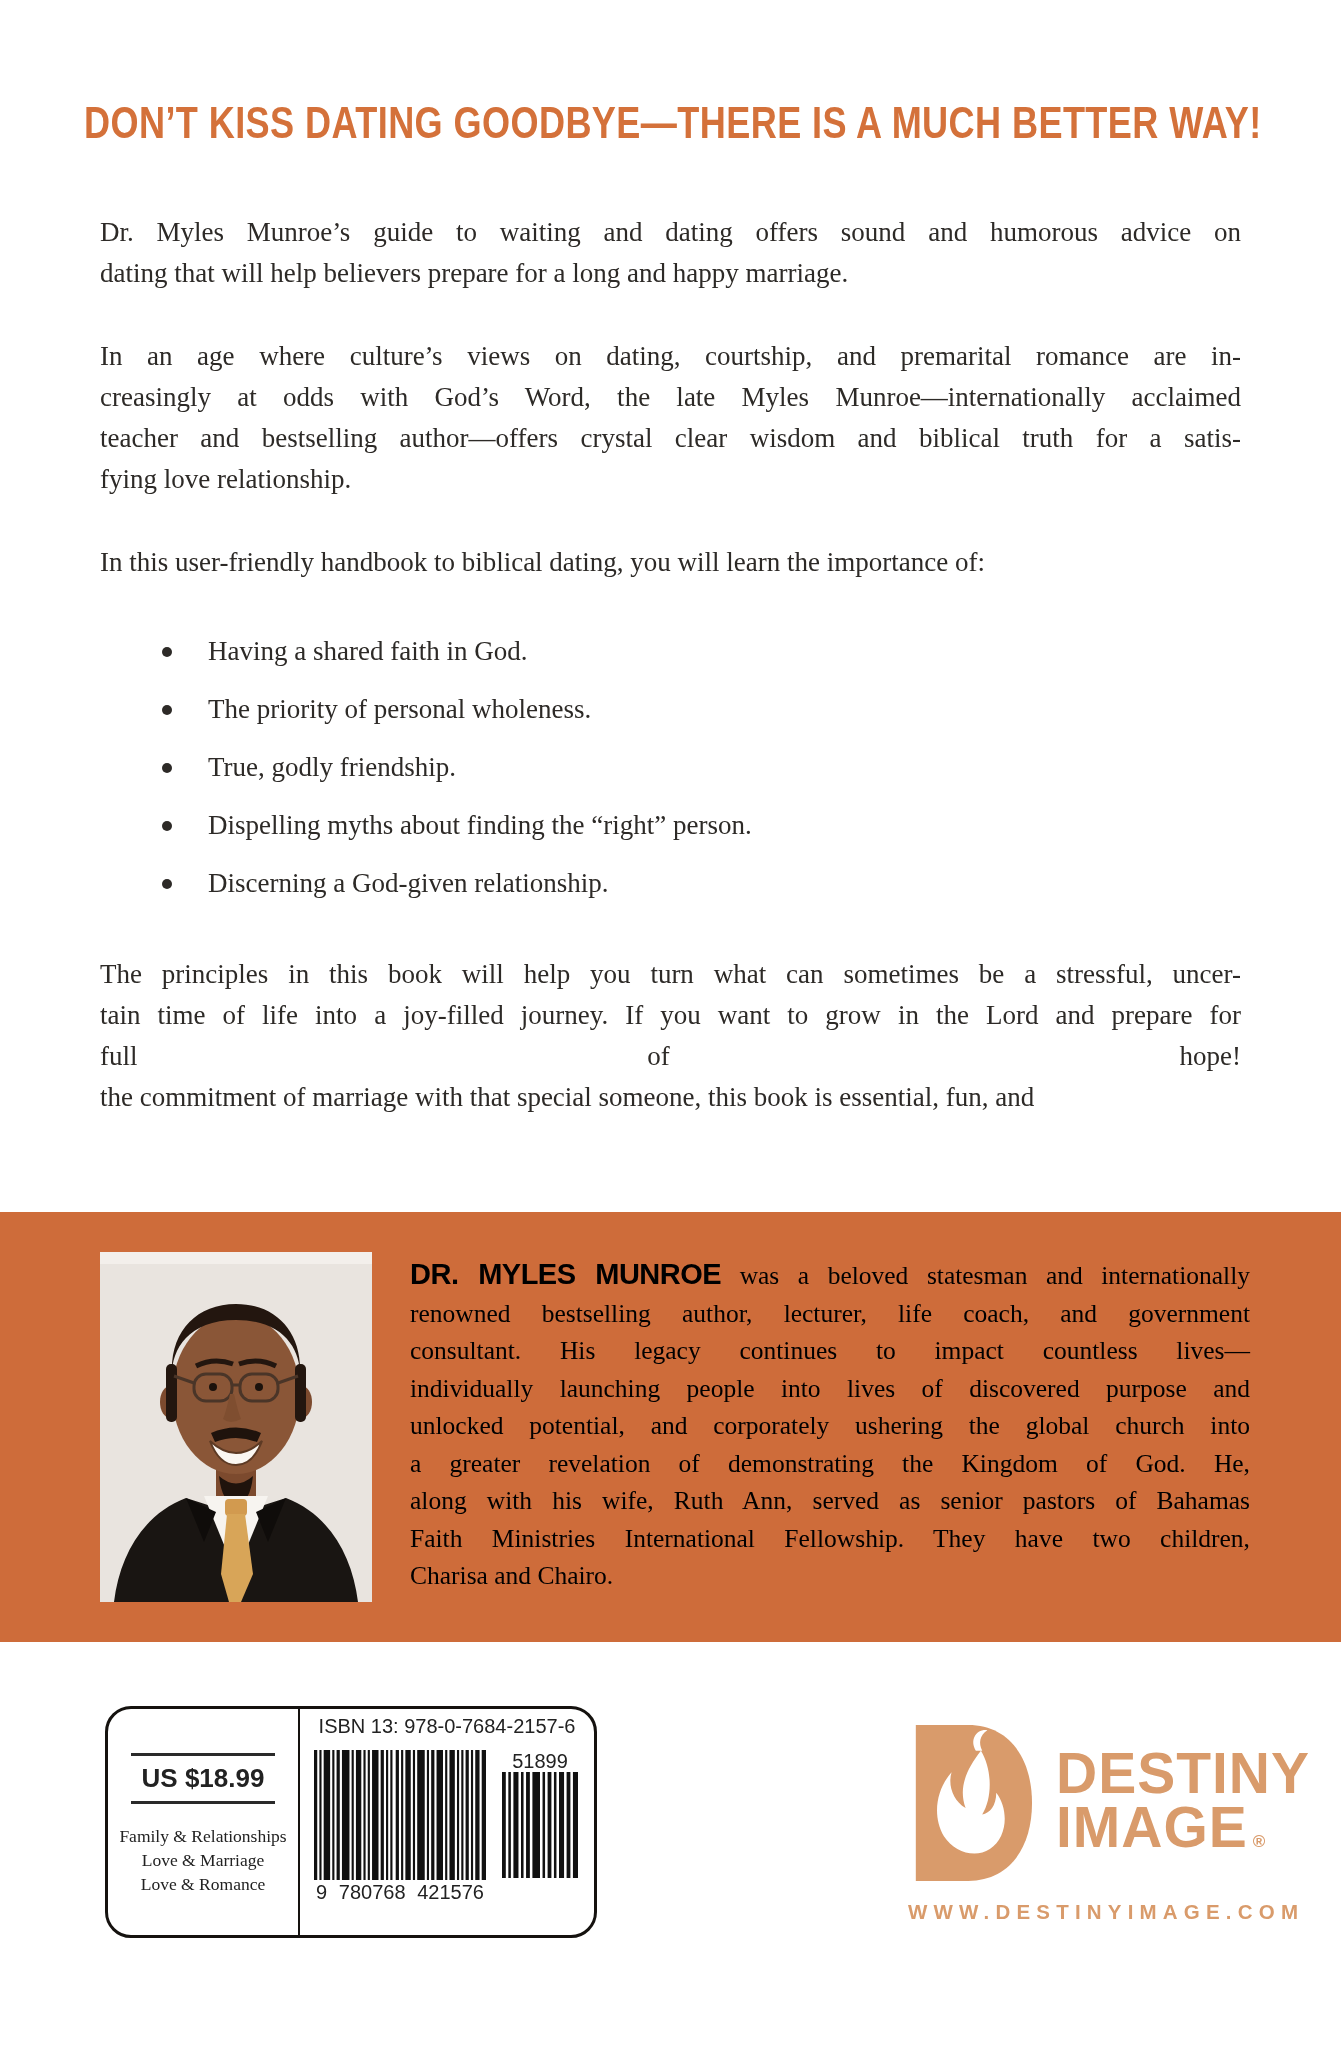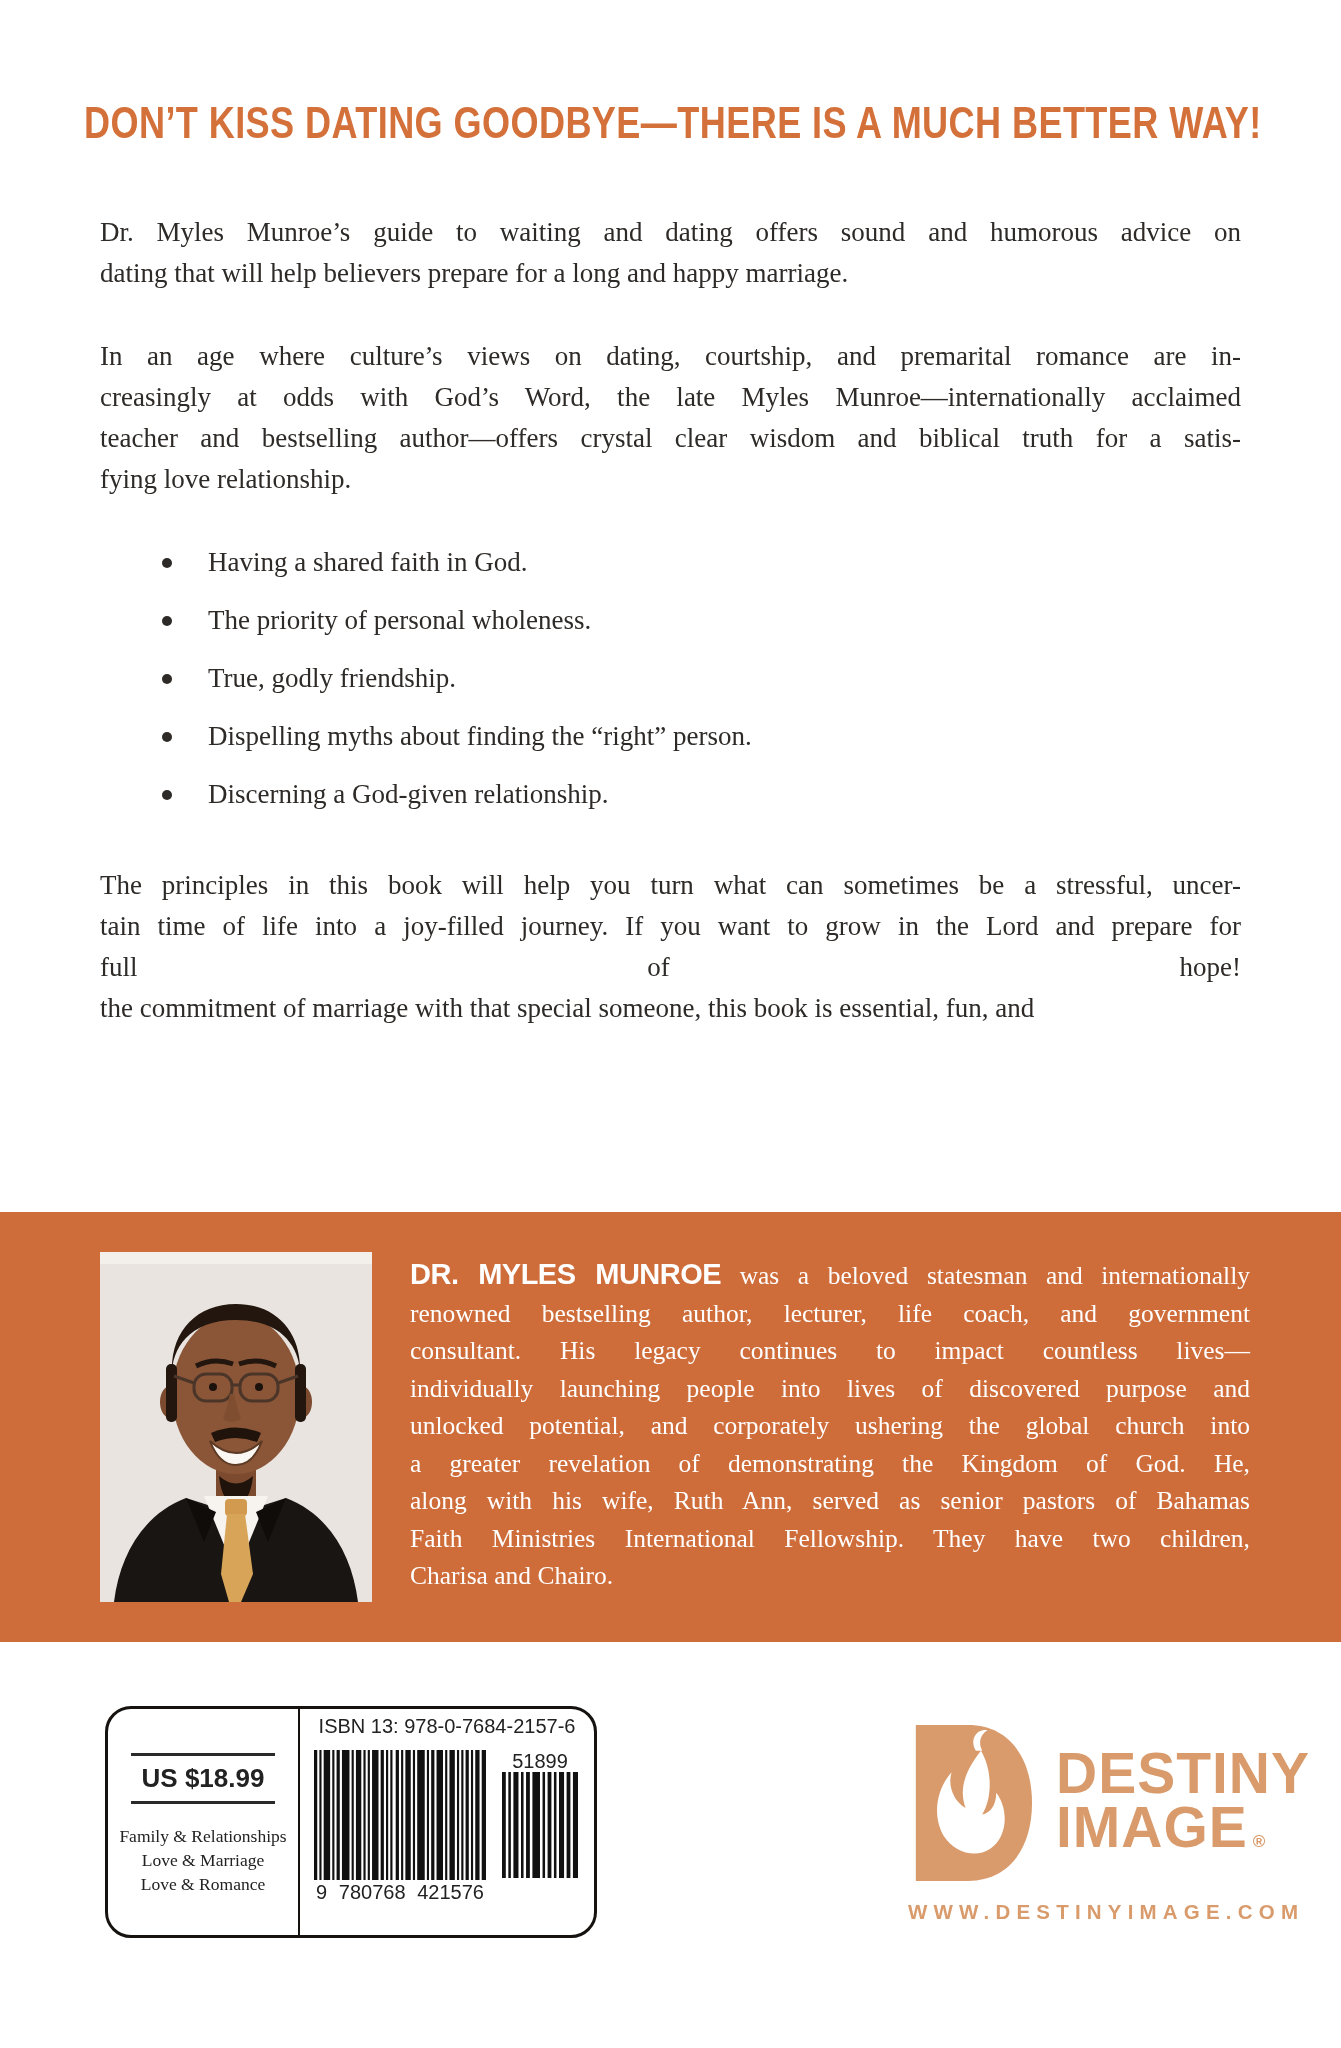--- a/index.html
+++ b/index.html
@@ -29,21 +29,21 @@
     content:""; position:absolute; left:6px; top:16px;
     width:10px; height:10px; border-radius:50%; background:#2d2a27;
   }
 
   
   .band { position:absolute; left:0; top:1212px; width:1341px; height:430px;
           background:var(--band-orange,#ce6c3a); }
   .photo { position:absolute; left:100px; top:40px; width:272px; height:350px; }
   .photo svg { display:block; width:100%; height:100%; }
   .bio { position:absolute; left:410px; top:44px; width:840px;
-         color:#ffffff; font-size:25.5px; line-height:37.5px; }
+         color:#000000; font-size:25.5px; line-height:37.5px; }
   .bio-first { text-align:justify; text-align-last:justify; }
   .bio-name { font-family:"Liberation Sans", sans-serif; font-weight:700;
               font-size:29px; letter-spacing:-0.5px; }
   .bio-lines .bio-line { text-align:justify; text-align-last:justify; }
   .bio-lines .bio-line:last-child { text-align-last:left; }
 
   
   .barcode-box {
     position:absolute; left:105px; top:1706px; width:492px; height:232px;
     border:3px solid #15120f; border-radius:26px; background:#fff;
@@ -88,20 +88,21 @@
     <div class="jpara">
         <div class="line">Dr. Myles Munroe’s guide to waiting and dating offers sound and humorous advice on</div>
         <div class="line">dating that will help believers prepare for a long and happy marriage.</div>
       </div>
     <div class="jpara">
         <div class="line">In an age where culture’s views on dating, courtship, and premarital romance are in-</div>
         <div class="line">creasingly at odds with God’s Word, the late Myles Munroe—internationally acclaimed</div>
         <div class="line">teacher and bestselling author—offers crystal clear wisdom and biblical truth for a satis-</div>
         <div class="line">fying love relationship.</div>
       </div>
+    <p class="single-line">In this user-friendly handbook to biblical dating, you will learn the importance of:</p>
     <div class="bullets">
         <div class="bullet-item">Having a shared faith in God.</div>
         <div class="bullet-item">The priority of personal wholeness.</div>
         <div class="bullet-item">True, godly friendship.</div>
         <div class="bullet-item">Dispelling myths about finding the “right” person.</div>
         <div class="bullet-item">Discerning a God-given relationship.</div>
       </div>
     <div class="jpara">
         <div class="line">The principles in this book will help you turn what can sometimes be a stressful, uncer-</div>
         <div class="line">tain time of life into a joy-filled journey. If you want to grow in the Lord and prepare for</div>

